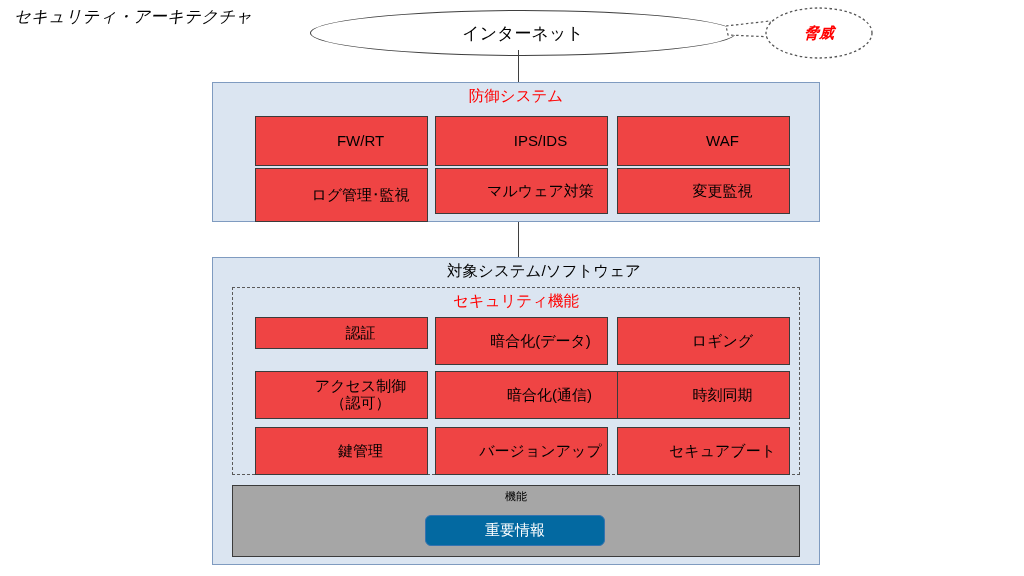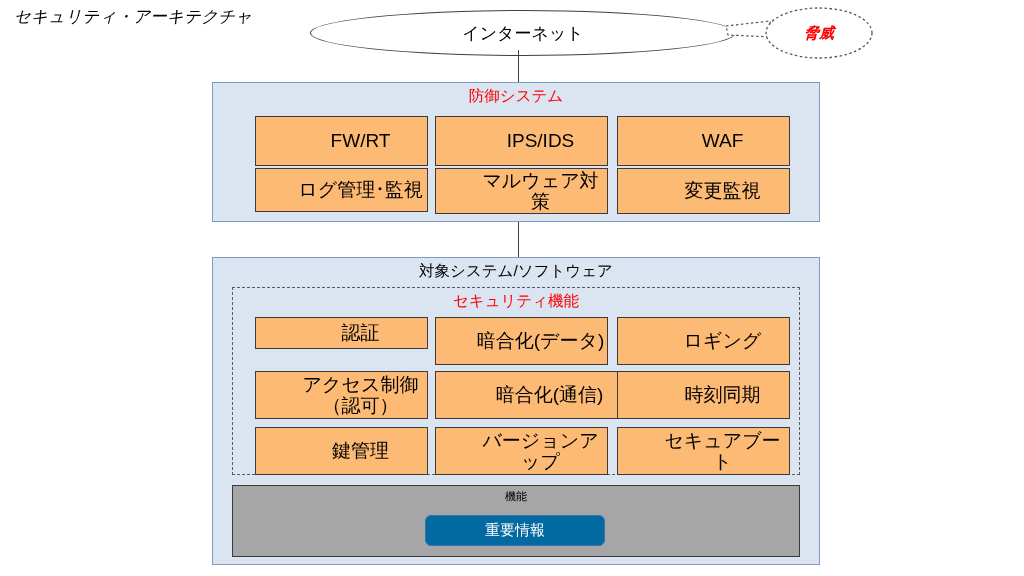--- a/index.html
+++ b/index.html
@@ -106,28 +106,28 @@
     text-align: center;
     font-size: 15.5px;
     white-space: nowrap;
   }
   .panel-heading.red { color: #ff0000; }
   .panel-heading.black { color: #000000; }
 
   
   .item-box {
     position: absolute;
-    background: #fdba74;
+    background: #ef4444;
     border: 1.3px solid #3b3b3b;
     box-sizing: border-box;
     display: flex;
     align-items: center;
     justify-content: center;
     text-align: center;
-    font-size: 19px;
+    font-size: 15px;
     line-height: 1.12;
     color: #000000;
     padding-left: 38px;
   }
   .item-box .two-line { display: block; }
 
   
   #defense-panel { left: 212px; top: 82px; width: 608px; height: 140px; }
   #defense-title { top: 86px; }
 
@@ -202,26 +202,26 @@
 <div id="connector-internet-defense" class="connector"></div>
 <div id="connector-defense-target" class="connector"></div>
 
 <div id="defense-panel" class="outer-panel"></div>
 <div id="defense-title" class="panel-heading red" style="top:86px; left:212px; width:608px;">防御システム</div>
 
 <div class="item-box" style="left:255px; top:116px; width:173px; height:50px;">FW/RT</div>
 <div class="item-box" style="left:435px; top:116px; width:173px; height:50px;">IPS/IDS</div>
 <div class="item-box" style="left:617px; top:116px; width:173px; height:50px;">WAF</div>
 
-<div class="item-box" style="left:255px; top:168px; width:173px; height:44px;">ログ管理･監視</div>
+<div class="item-box" style="left:255px; top:168px; width:173px; height:54px;">ログ管理･監視</div>
 <div class="item-box" style="left:435px; top:168px; width:173px; height:46px;">マルウェア対策</div>
 <div class="item-box" style="left:617px; top:168px; width:173px; height:46px;">変更監視</div>
 
 <div id="target-panel" class="outer-panel"></div>
-<div id="target-title" class="panel-heading black" style="top:261px; left:212px; width:608px;">対象システム/ソフトウェア</div>
+<div id="target-title" class="panel-heading black" style="top:261px; left:212px; width:608px;padding-left:28px;">対象システム/ソフトウェア</div>
 
 <div id="security-panel"></div>
 <div id="security-title" class="panel-heading red" style="top:291px; left:232px; width:568px;">セキュリティ機能</div>
 
 <div class="item-box" style="left:255px; top:317px; width:173px; height:32px;">認証</div>
 <div class="item-box" style="left:435px; top:317px; width:173px; height:48px;">暗合化(データ)</div>
 <div class="item-box" style="left:617px; top:317px; width:173px; height:48px;">ロギング</div>
 
 <div class="item-box" style="left:255px; top:371px; width:173px; height:48px;">
   <span>

